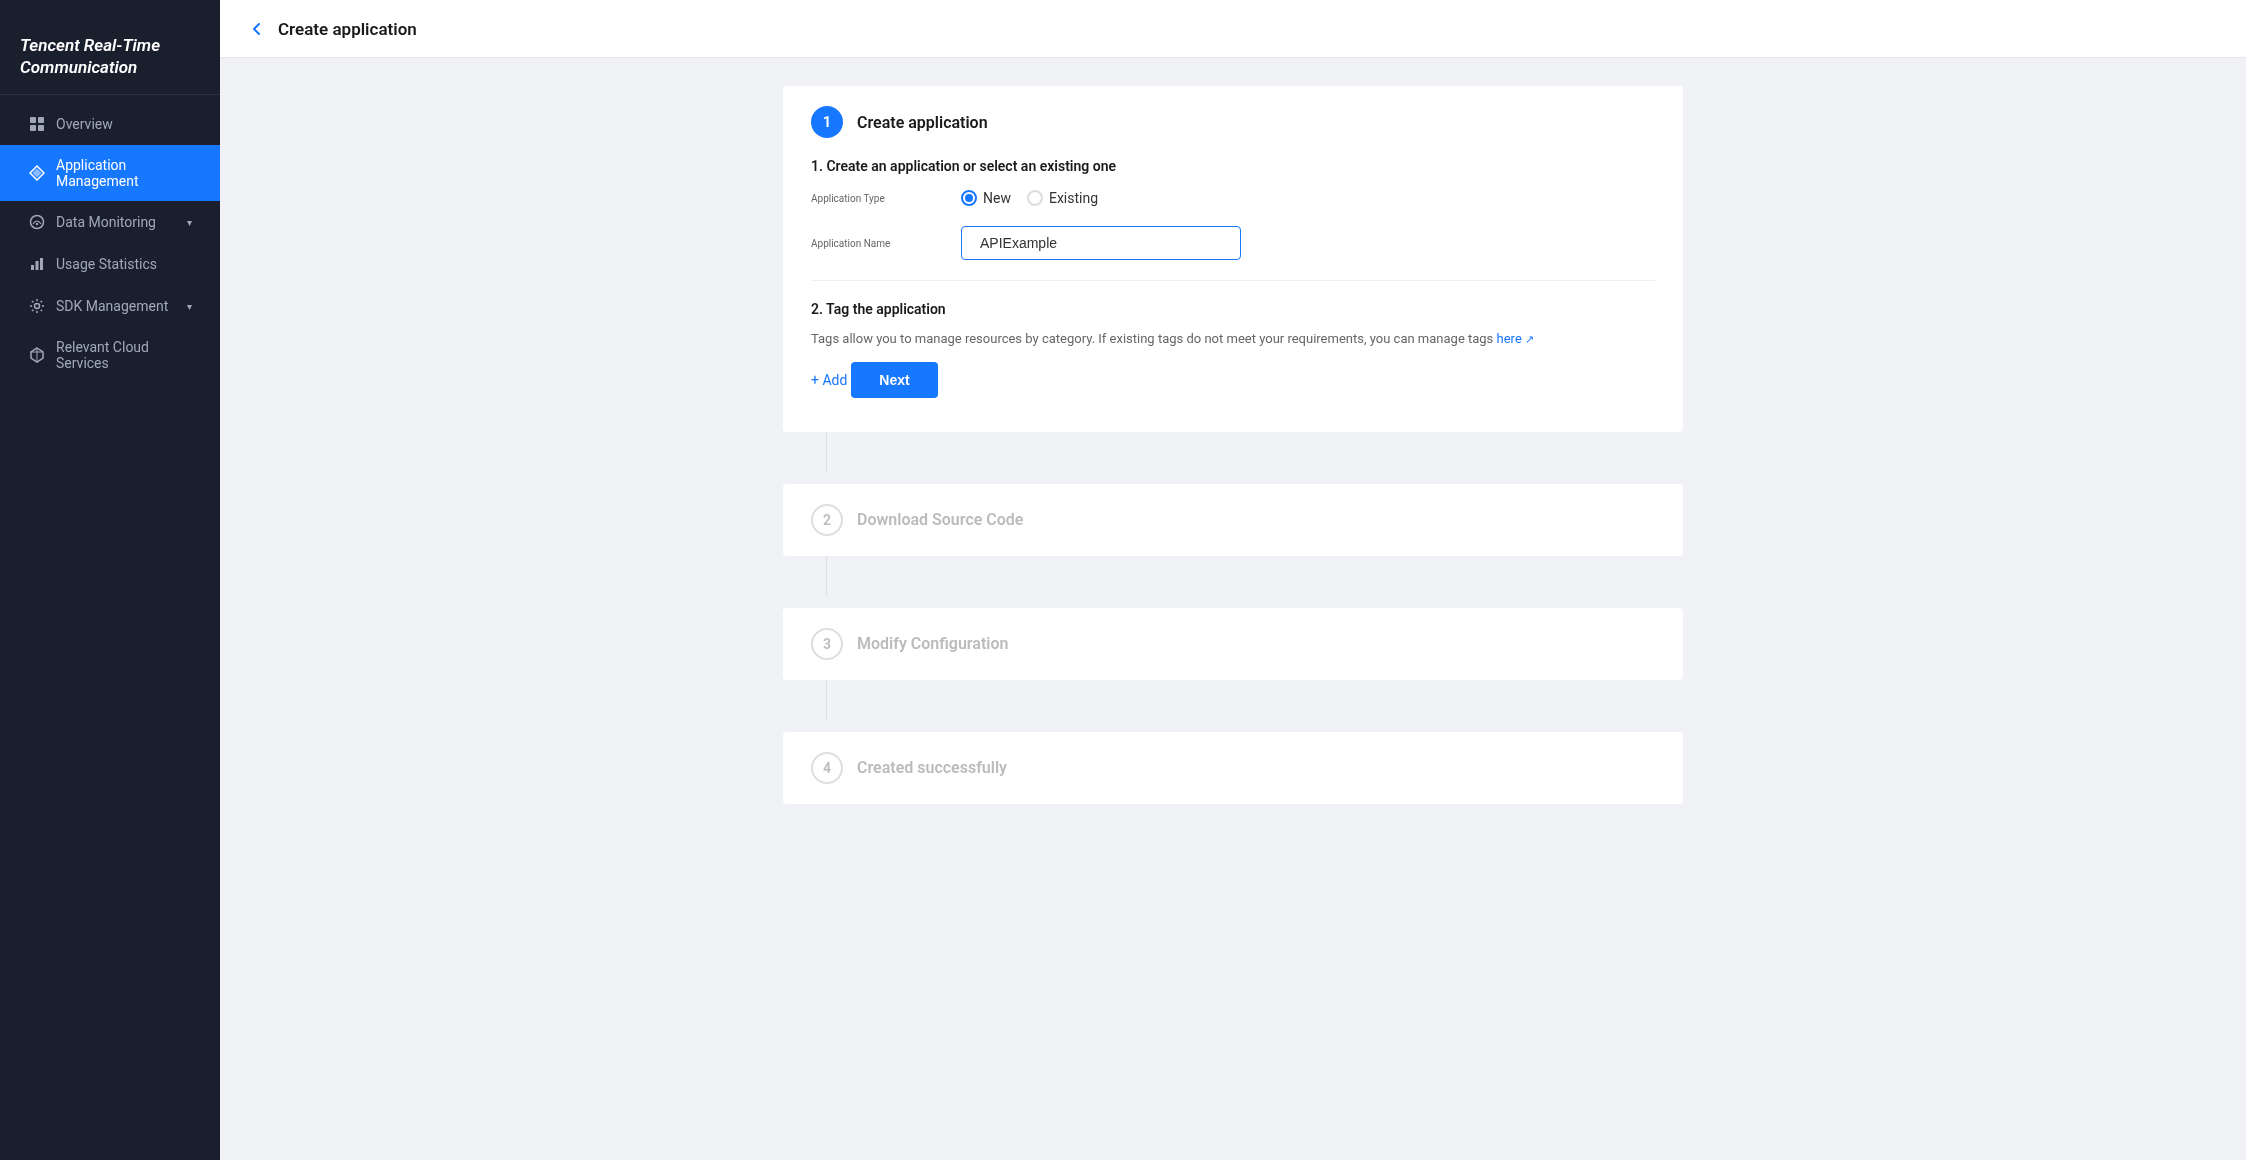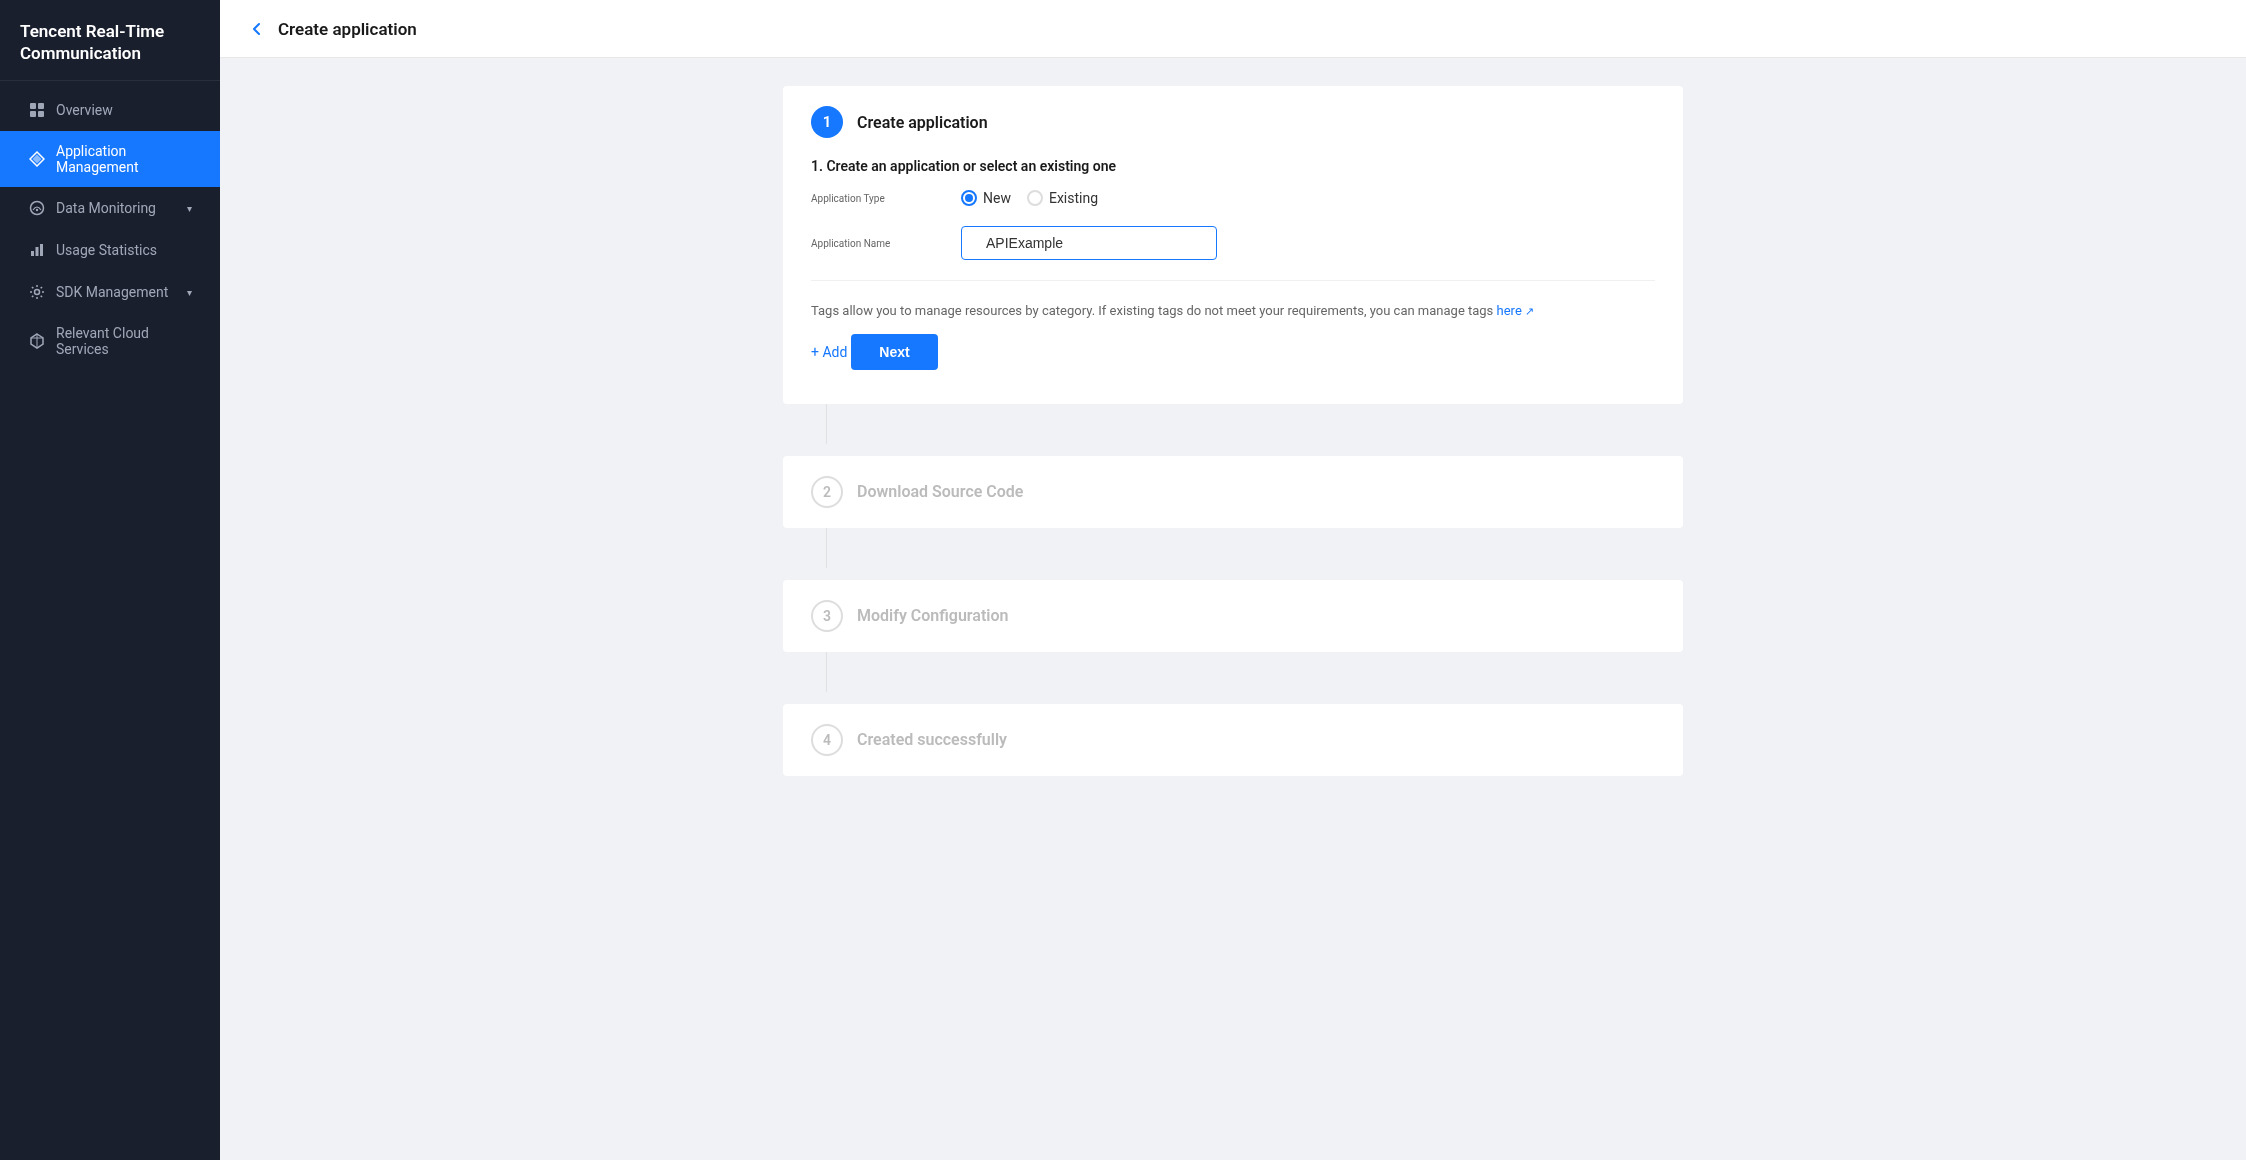--- a/index.html
+++ b/index.html
@@ -9,26 +9,27 @@
     .sidebar {
       width: 220px;
       min-width: 220px;
       background: #1a1f2e;
       color: #fff;
       display: flex;
       flex-direction: column;
       padding: 0;
     }
     .sidebar-logo {
-      padding: 20px 20px 16px 20px;
+      padding: 34px 20px 16px 20px;
       font-size: 17px;
       font-weight: 600;
       line-height: 1.3;
       color: #fff;
       border-bottom: 1px solid #2a2f3e;
+      font-style: italic;
     }
     .sidebar-nav {
       flex: 1;
       padding: 8px 0;
     }
     .sidebar-item {
       display: flex;
       align-items: center;
       gap: 10px;
       padding: 12px 28px;
@@ -199,24 +200,24 @@
       width: 8px;
       height: 8px;
       border-radius: 50%;
       background: #1677ff;
     }
 
     
     .text-input {
       border: 1.5px solid #1677ff;
       border-radius: 4px;
-      padding: 8px 24px;
+      padding: 8px 18px;
       font-size: 14px;
       color: #333;
-      width: 256px;
+      width: 280px;
       outline: none;
     }
 
     .divider {
       border: none;
       border-top: 1px solid #f0f0f0;
       margin: 8px 0 20px 0;
     }
 
     .tag-section-title {
@@ -401,20 +402,21 @@
 
           
           <div class="form-row">
             <span class="form-label">Application Name</span>
             <input type="text" class="text-input" value="APIExample" style="">
           </div>
 
           <hr class="divider">
 
           
+          <div class="tag-section-title">2. Tag the application</div>
           <p class="tag-description">
             <span>Tags allow you to manage resources by category. If existing tags do not meet your requirements, you can manage tags </span><a class="tag-link" href="#">here <span class="tag-link-icon">↗</span></a>
           </p>
 
           <div class="add-btn">
             <span>+ Add</span>
           </div>
 
           <button class="next-btn">
             <span>Next</span>

